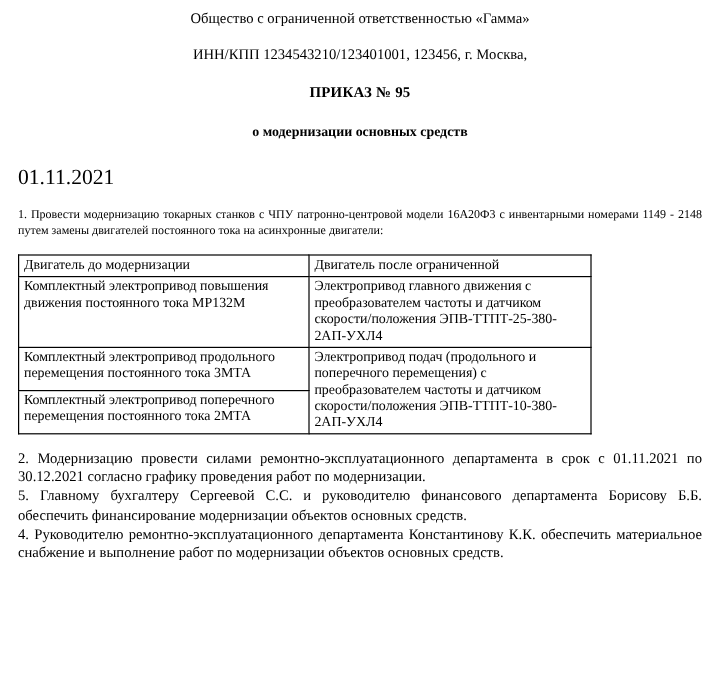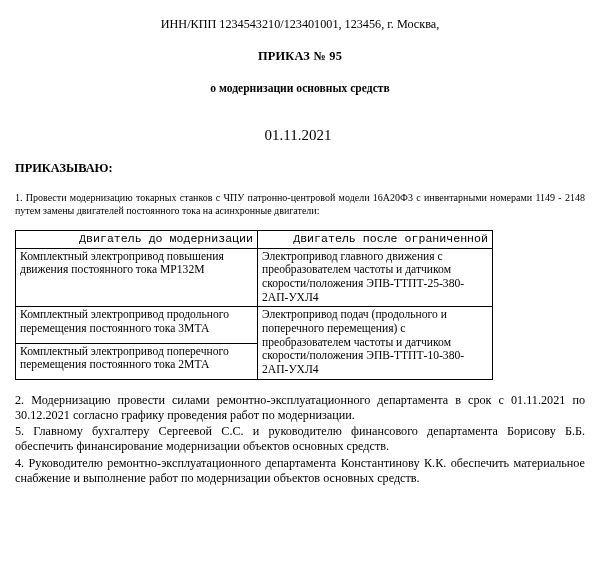--- a/index.html
+++ b/index.html
@@ -37,23 +37,23 @@
     margin-top: 19px;
     letter-spacing: 0.2px;
   }
   .doc-subtitle {
     text-align: center;
     font-size: 11.6px;
     font-weight: bold;
     margin-top: 18px;
   }
   .doc-date {
-    text-align: center;
-    font-size: 15px;
-    margin-top: 32px;
+    text-align: left;
+    font-size: 18px;
+    margin-top: 21px;
     padding-right: 4px;
   }
   .para {
     text-align: justify;
     font-size: 12.2px;
     line-height: 1.22;
     margin-top: 17px;
   }
   .order-word {
     font-size: 12.4px;
@@ -78,56 +78,55 @@
   table.motor-table td,
   table.motor-table th {
     border: 1px solid #000000;
     font-size: 11.6px;
     line-height: 1.18;
     padding: 1px 4px 2px 4px;
     vertical-align: top;
     font-weight: normal;
   }
   table.motor-table th {
-    text-align: right;
+    text-align: left;
     vertical-align: middle;
     padding: 1px 4px 2px 4px;
-    font-family: Liberation Mono, monospace;
   }
   .col-left { width: 242px; }
   .col-right { width: 235px; }
 
   .tail-block {
     margin-top: 13px;
   }
   .tail-para {
     text-align: justify;
     font-size: 12.2px;
     line-height: 1.25;
     margin: 0;
   }
   .tail-para + .tail-para { margin-top: 1px; }
 </style>
 </head>
 <body>
 
 <div class="page">
 
+  <div class="hdr-line hdr-company">Общество с ограниченной ответственностью «Гамма»</div>
 
   <div class="hdr-line hdr-reqs-1">ИНН/КПП 1234543210/123401001, 123456, г. Москва,</div>
 
 
   <div class="doc-title">ПРИКАЗ № 95</div>
 
   <div class="doc-subtitle">о модернизации основных средств</div>
 
   <div class="doc-date">01.11.2021</div>
 
 
-  <div class="order-word">ПРИКАЗЫВАЮ:</div>
 
   <div class="clause-intro">1. Провести модернизацию токарных станков с ЧПУ патронно-центровой модели 16А20Ф3 с инвентарными номерами 1149 - 2148 путем замены двигателей постоянного тока на асинхронные двигатели:</div>
 
   <table class="motor-table">
     <colgroup>
       <col class="col-left">
       <col class="col-right">
     </colgroup>
     <thead>
       <tr>

